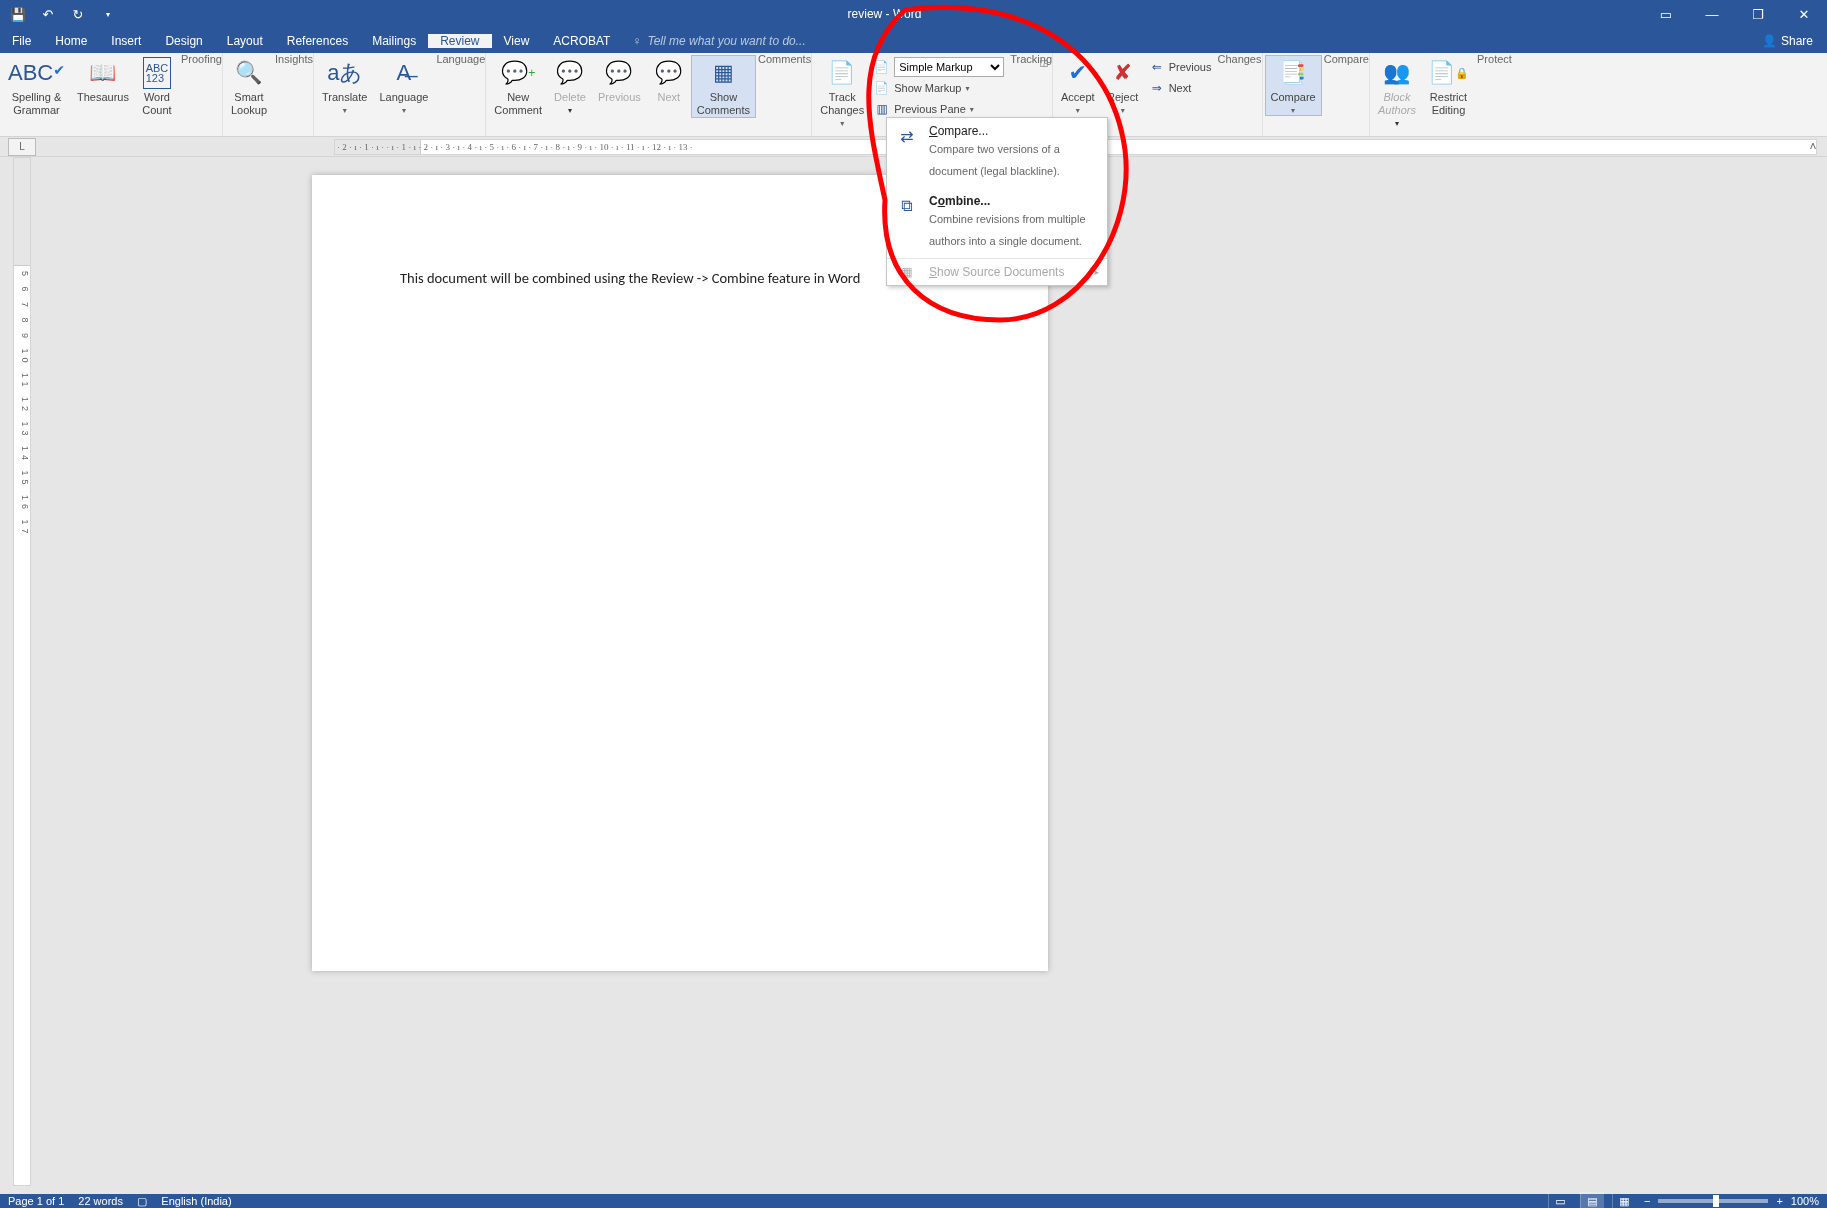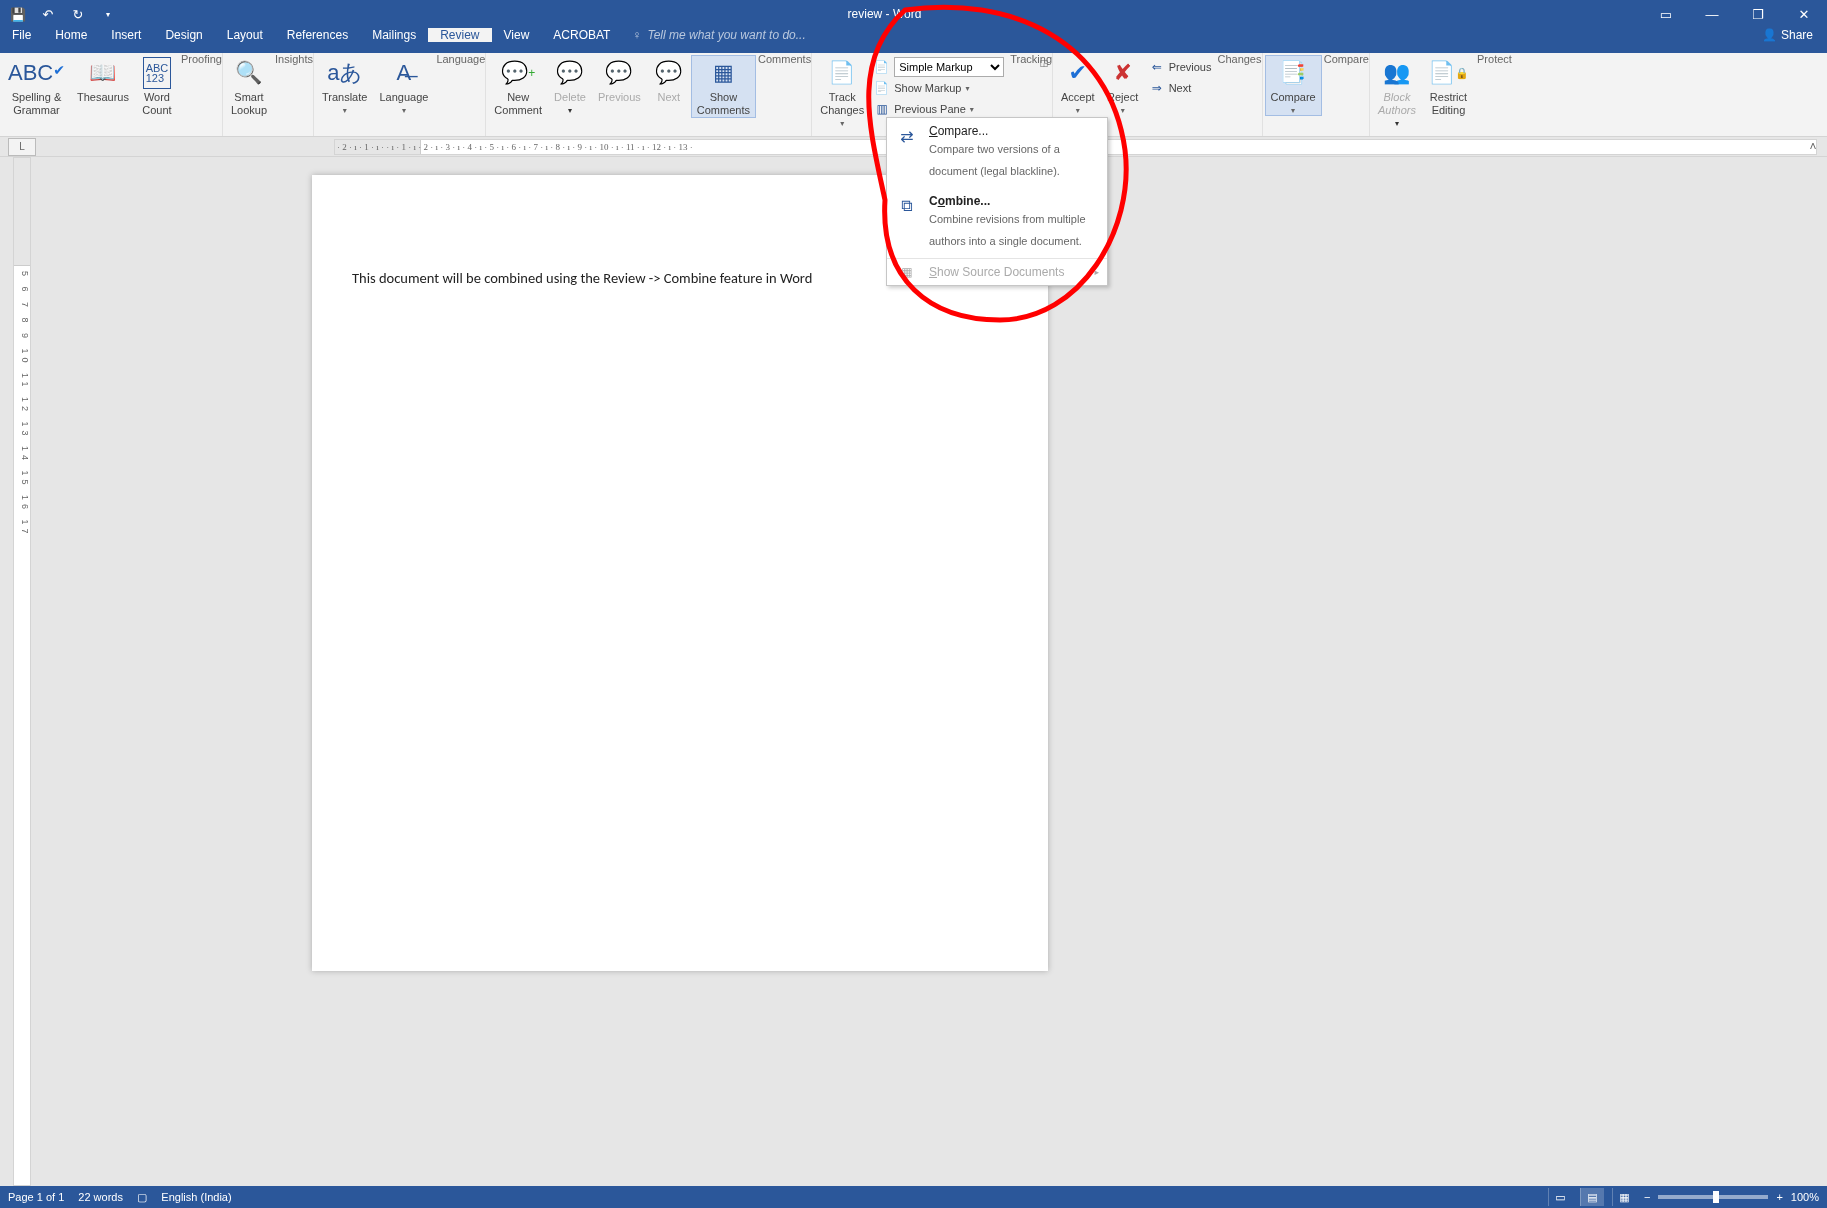--- a/index.html
+++ b/index.html
@@ -7,21 +7,21 @@
 
 
 .titlebar { height: 28px; background: #2b579a; color: #fff; display: flex; align-items: center; }
 .titlebar .qat { display: flex; align-items: center; gap: 10px; padding: 0 8px; }
 .titlebar .qat .qbtn { width: 20px; height: 20px; display: flex; align-items: center; justify-content: center; color: #fff; font-size: 13px; }
 .titlebar .wtitle { flex: 1; text-align: center; font-size: 12px; }
 .titlebar .wctrl { display: flex; }
 .titlebar .wctrl .wbtn { width: 46px; height: 28px; display: flex; align-items: center; justify-content: center; color: #fff; font-size: 13px; }
 
 
-.tabrow { height: 25px; background: #2b579a; display: flex; align-items: flex-start; color: #fff; }
+.tabrow { height: 25px; background: #2b579a; display: flex; align-items: center; color: #fff; }
 .tabrow .tab { padding: 0 12px; display: flex; align-items: center; font-size: 12px; }
 .tabrow .tab.active { background: #f3f3f3; color: #2b579a; }
 .tabrow .tellme { flex: 1; display: flex; align-items: center; padding-left: 10px; color: #b9c8de; font-style: italic; gap: 6px; }
 .tabrow .share { padding: 0 14px; display: flex; align-items: center; gap: 4px; }
 
 
 .ribbon { height: 84px; background: #f3f3f3; border-bottom: 1px solid #d4d4d4; display: flex; align-items: stretch; position: relative; }
 .rgroup { display: flex; flex-direction: row; align-items: stretch; border-right: 1px solid #e1e1e1; }
 .rgroup .ribbons-body { flex: 1; display: flex; align-items: flex-start; padding: 2px 2px 0 2px; }
 .rgroup .rglabel { height: 18px; text-align: center; font-size: 11px; color: #666; position: relative; }
@@ -54,25 +54,25 @@
 .rulerrow .lbox { width: 28px; height: 18px; border: 1px solid #bbb; margin-left: 8px; background: #f3f3f3; display:flex;align-items:center;justify-content:center;font-size:10px;color:#666; }
 .rulerrow .hruler { position: absolute; left: 312px; right: 10px; top: 2px; height: 16px; background: #fff; border: 1px solid #d4d4d4; font-size: 9px; color: #666; overflow: hidden; display:flex; align-items:center; padding-left:2px; letter-spacing: 0; white-space: nowrap; margin-left: 22px;}
 .hruler .margin { background:#e6e6e6; position:absolute; left:0; top:0; bottom:0; width:86px; border-right:1px solid #ccc;}
 .hruler span { position:relative; z-index:1; font-family:Tahoma; }
 .collapsebtn { position: absolute; right: 6px; width: 16px; text-align: center; color: #666; }
 
 
 .workspace { position: absolute; left: 0; right: 0; top: 157px; bottom: 22px; background: #e6e6e6; }
 .vruler { position: absolute; left: 13px; top: 0; bottom: 0; width: 18px; background: #fff; border: 1px solid #d4d4d4; font-size: 9px; color:#666; writing-mode: vertical-rl; text-orientation: mixed; overflow:hidden; display:flex; padding-top:20px; }
 .vruler .vmargin { position:absolute; left:0; right:0; top:0; height:108px; background:#e6e6e6; border-bottom:1px solid #ccc;}
-.page { position: absolute; left: 312px; top: 18px; width: 736px; height: 796px; background: #fff; box-shadow: 0 0 6px rgba(0,0,0,0.25); padding: 94px 40px; }
+.page { position: absolute; left: 312px; top: 18px; width: 736px; height: 796px; background: #fff; box-shadow: 0 0 6px rgba(0,0,0,0.25); padding: 94px 88px; }
 .page p { font-size: 14.5px; color: #222; line-height: 1.35; margin-bottom: 14px; font-family: Calibri, "Segoe UI", sans-serif;}
 
 
-.statusbar { position: absolute; left: 0; right: 0; bottom: 0; height: 22px; background: #2b579a; color: #fff; display: flex; align-items: center; font-size: 11px; padding: 0 8px; gap: 14px; }
+.statusbar { position: absolute; left: 0; right: 0; bottom: 0; height: 14px; background: #2b579a; color: #fff; display: flex; align-items: center; font-size: 11px; padding: 0 8px; gap: 14px; }
 .statusbar .sright { margin-left: auto; display: flex; align-items: center; gap: 8px; }
 .viewbtn { width: 24px; height: 18px; display:flex;align-items:center;justify-content:center;color:#fff;border-left:1px solid rgba(255,255,255,0.25); }
 .zoomslider { width: 110px; height: 4px; background: rgba(255,255,255,0.5); position: relative; }
 .zoomslider .thumb { position:absolute; left:50%; top:-4px; width:6px; height:12px; background:#fff; }
 
 
 .annot { position: absolute; pointer-events: none; z-index: 200; }
 </style>
 </head>
 <body>

